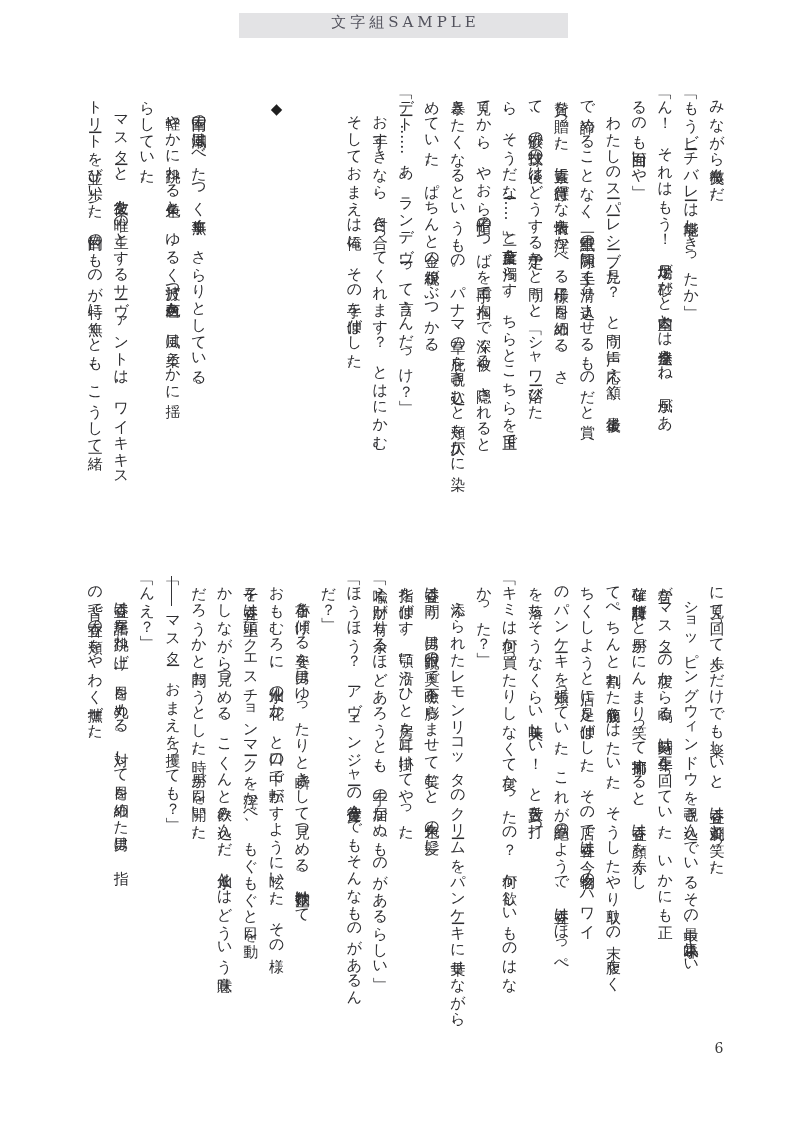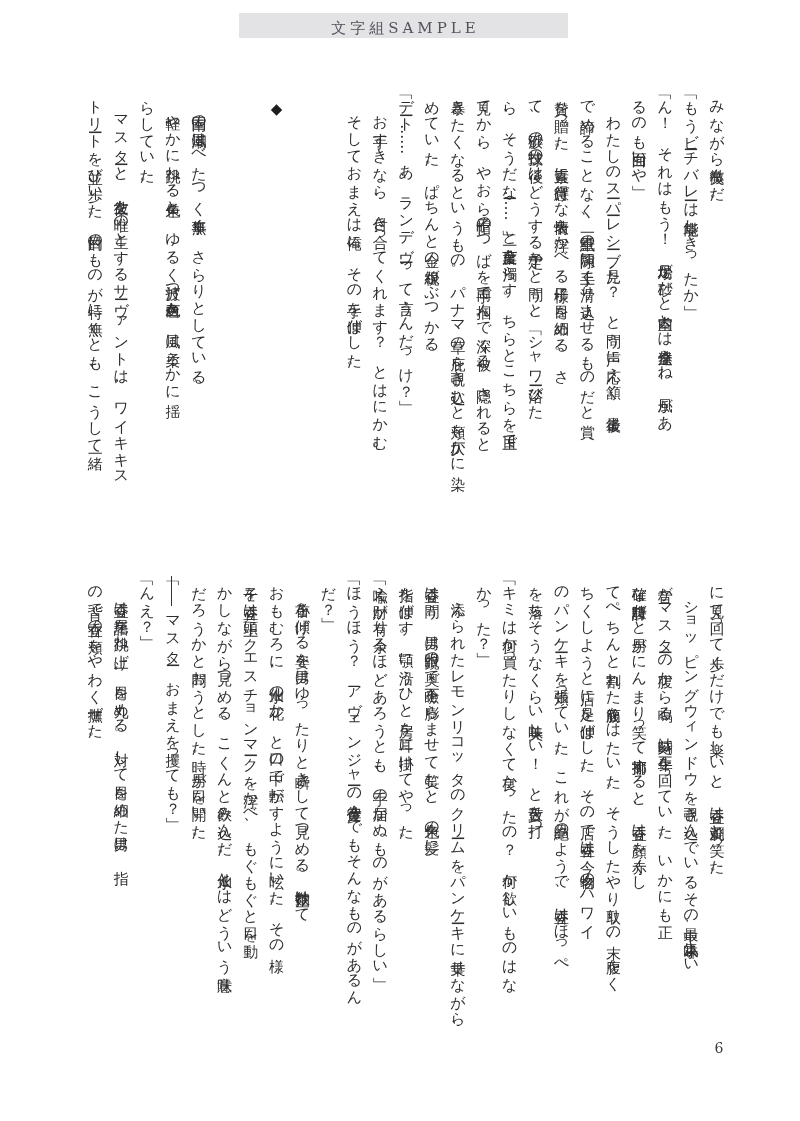--- a/index.html
+++ b/index.html
@@ -12,21 +12,21 @@
     font-family: "DejaVu Serif", "Liberation Serif", serif;
   }
   .header-box {
     position: absolute;
     left: 239px;
     top: 13px;
     width: 329px;
     height: 25px;
     background: #e3e3e5;
     display: flex;
-    align-items: flex-end;
+    align-items: flex-start;
     justify-content: center;
   }
   .header-title {
     font-size: 15px;
     letter-spacing: 4px;
     text-indent: 4px;
     color: #52525c;
     white-space: nowrap;
   }
   .vtext {

